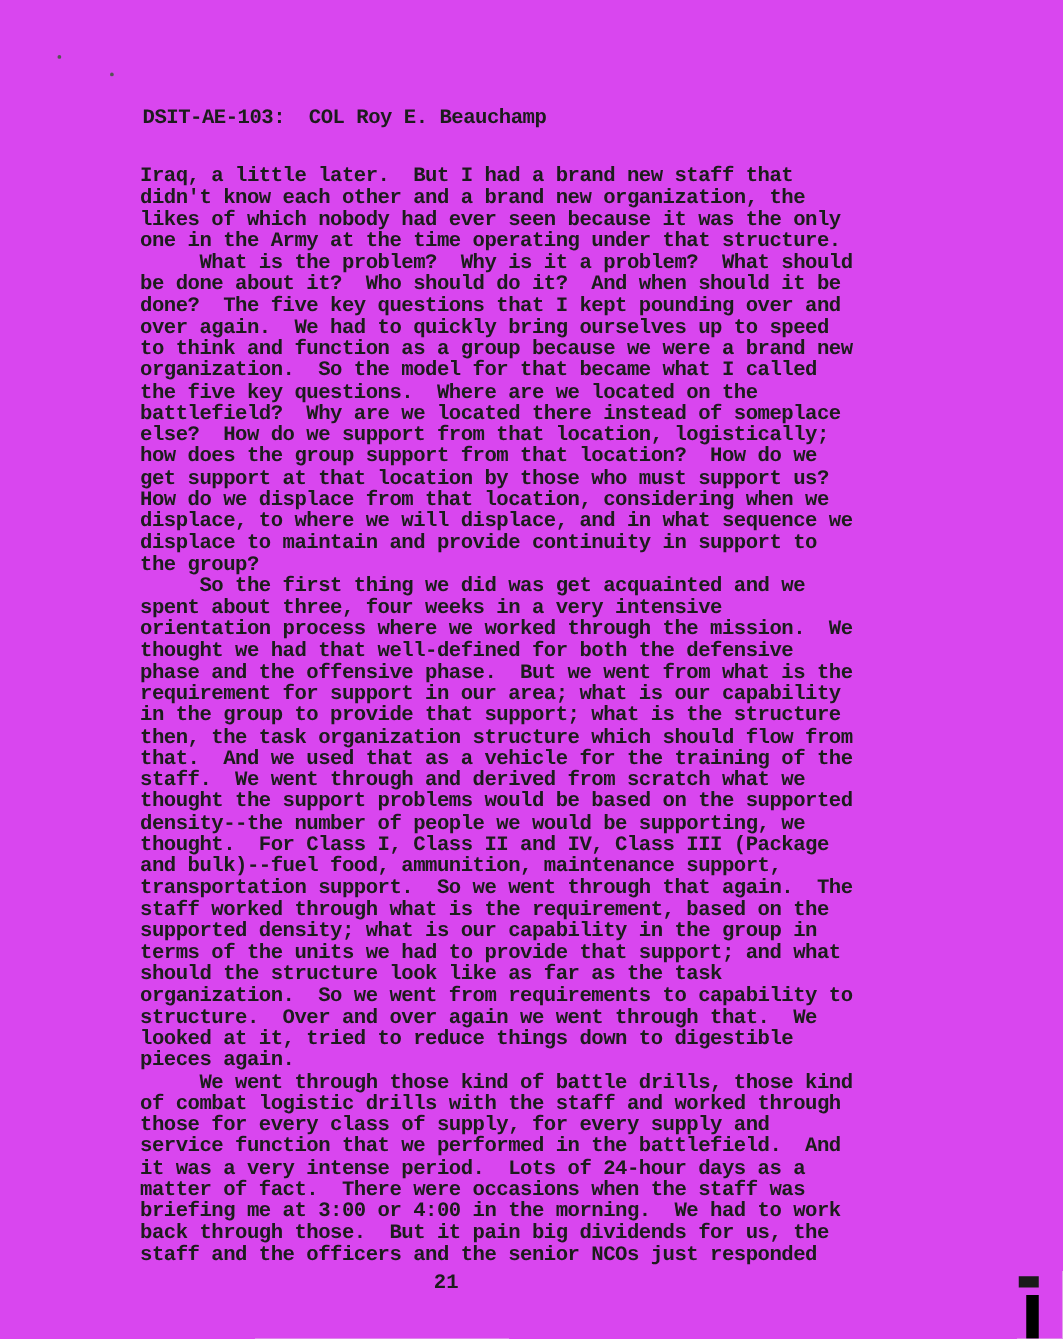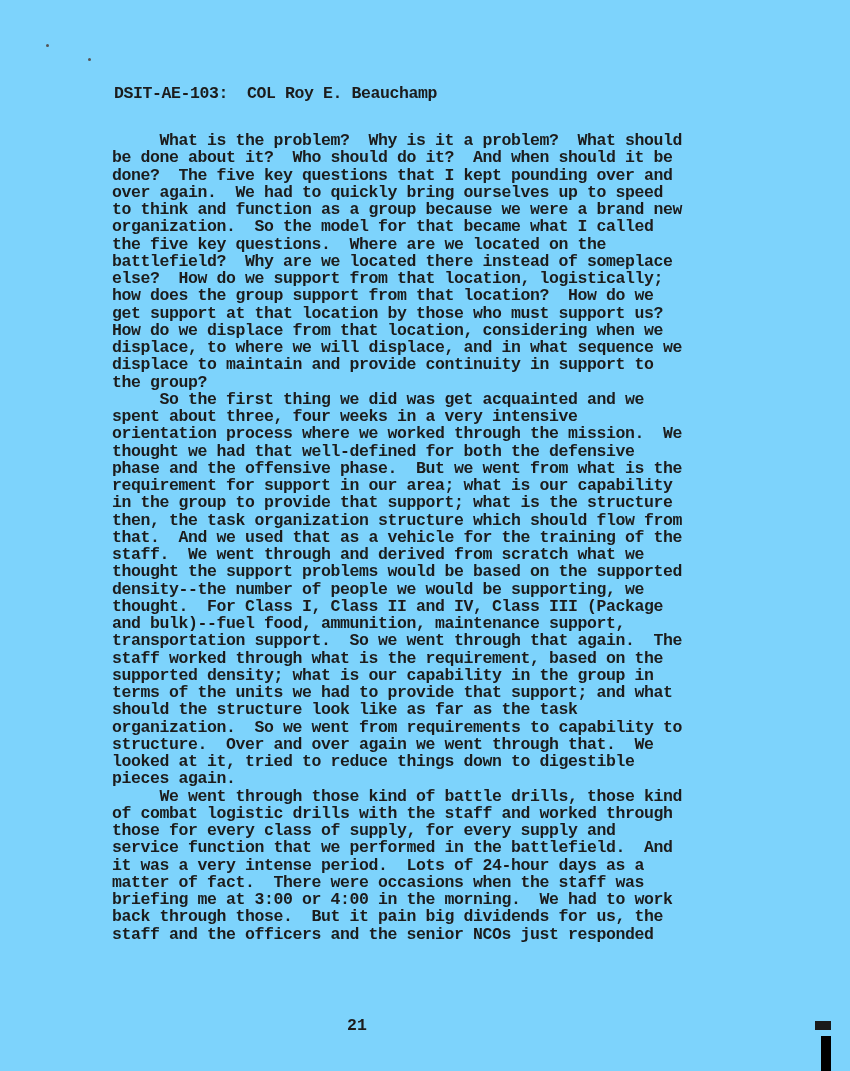--- a/index.html
+++ b/index.html
@@ -4,21 +4,21 @@
 <style>
   html, body {
     margin: 0;
     padding: 0;
     background: #e8e8e8;
   }
   .page {
     position: relative;
     width: 850px;
     height: 1071px;
-    background: #7dd3fc;
+    background: #d946ef;
     overflow: hidden;
     font-family: "Liberation Mono", "DejaVu Sans Mono", monospace;
     color: #1c1c1c;
   }
   .doc-header {
     position: absolute;
     top: 84px;
     left: 114px;
     font-size: 16.5px;
     font-weight: 700;
@@ -77,20 +77,24 @@
 <body>
 
 <div class="page">
 
   <span class="speck speck-1"></span>
   <span class="speck speck-2"></span>
 
   <div class="doc-header">DSIT-AE-103:  COL Roy E. Beauchamp</div>
 
   <div class="doc-body">
+    <p>Iraq, a little later.  But I had a brand new staff that
+didn't know each other and a brand new organization, the
+likes of which nobody had ever seen because it was the only
+one in the Army at the time operating under that structure.</p>
     <p>     What is the problem?  Why is it a problem?  What should
 be done about it?  Who should do it?  And when should it be
 done?  The five key questions that I kept pounding over and
 over again.  We had to quickly bring ourselves up to speed
 to think and function as a group because we were a brand new
 organization.  So the model for that became what I called
 the five key questions.  Where are we located on the
 battlefield?  Why are we located there instead of someplace
 else?  How do we support from that location, logistically;
 how does the group support from that location?  How do we

